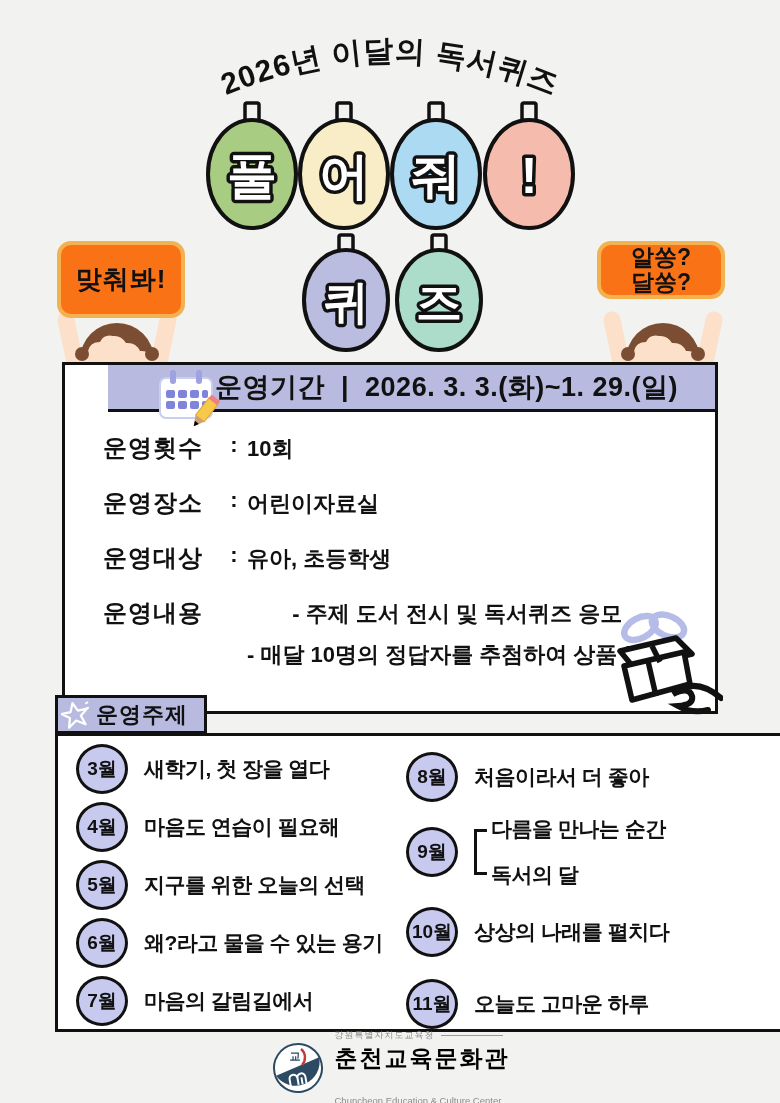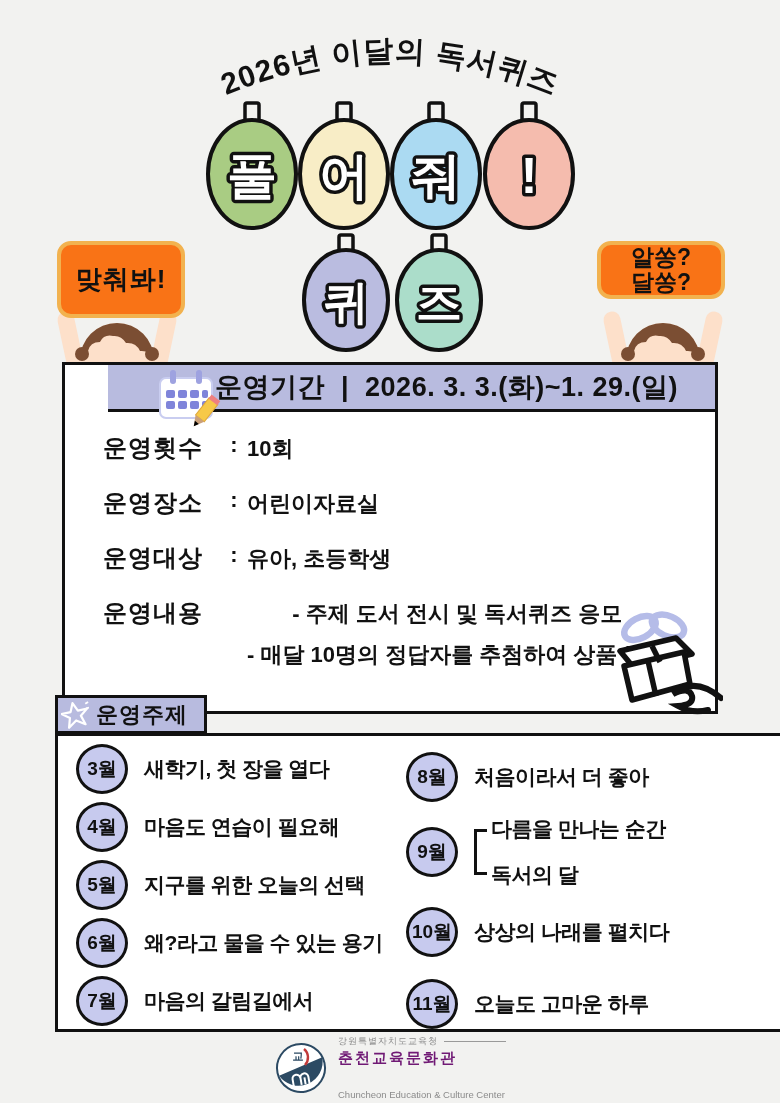--- a/index.html
+++ b/index.html
@@ -86,21 +86,21 @@
 
   
   #footer {
     left:0; top:1032px; width:780px; height:71px;
     display:flex; align-items:center; justify-content:center; gap:10px;
   }
   #footer-text { display:flex; flex-direction:column; }
   .org-small-row { display:flex; align-items:center; gap:6px; }
   .org-small { font-size:9px; color:#8b8b8b; letter-spacing:1px; }
   .org-dash { width:62px; height:1px; background:#9a9a9a; }
-  .org-main { font-size:15px; font-weight:800; color:#701a75; letter-spacing:2px; margin:1px 0; }
+  .org-main { font-size:23px; font-weight:800; color:#000000; letter-spacing:2px; margin:1px 0; }
   .org-en { font-size:9.5px; color:#8b8b8b;margin-top:20px; }
 </style>
 </head>
 <body>
 
 <svg id="title-arc-svg" class="abs" viewBox="0 0 440 92">
   <path id="arcpath" d="M 28,80 Q 220,-14 412,80" fill="none" stroke="none"></path>
   <text font-size="30" font-weight="800" fill="#111" letter-spacing="1">
     <textPath href="#arcpath" xlink:href="#arcpath" startOffset="50%" text-anchor="middle">2026년 이달의 독서퀴즈</textPath>
   </text>

